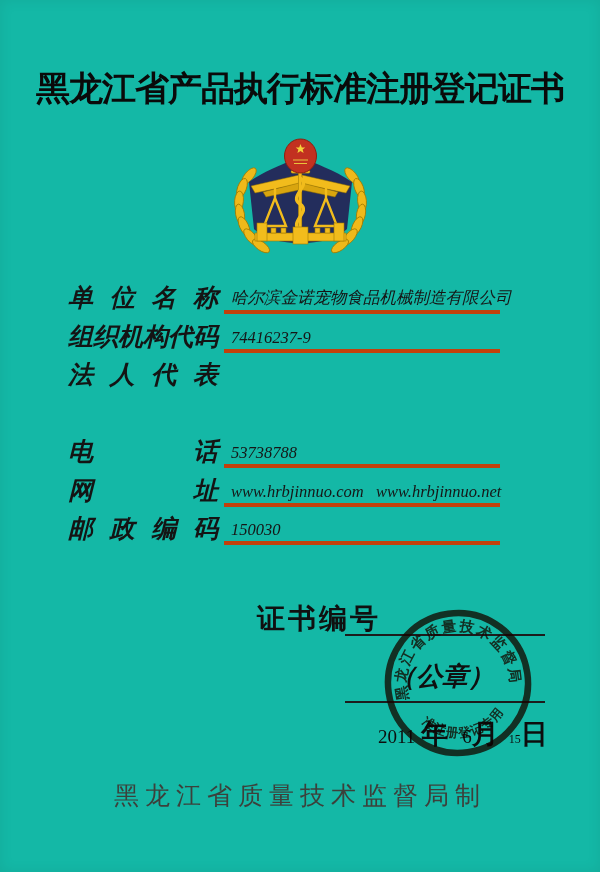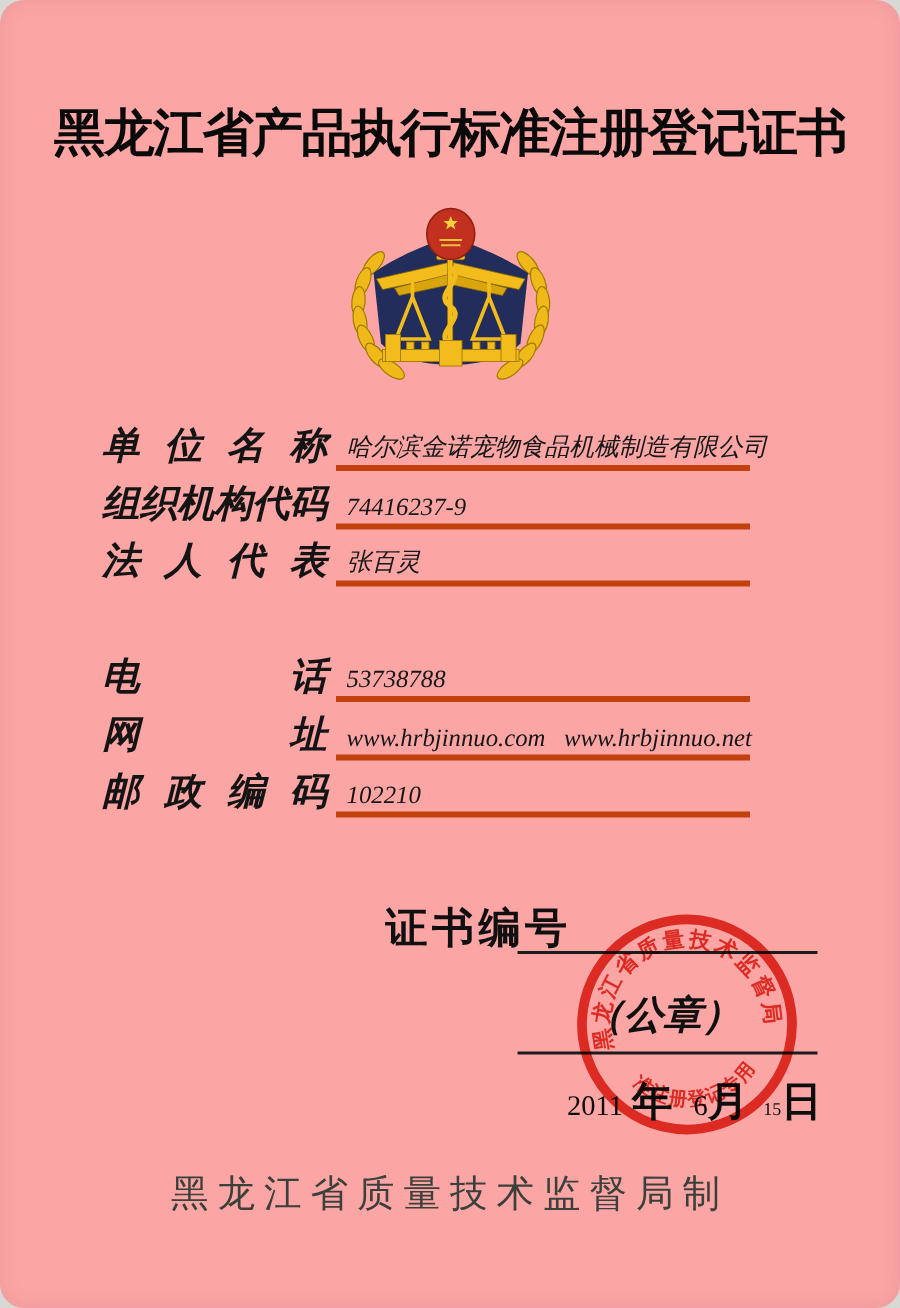--- a/index.html
+++ b/index.html
@@ -1,22 +1,21 @@
 <!DOCTYPE html>
 <html><head>
 <meta charset="utf-8">
 <style>
   html,body{margin:0;padding:0;background:#d8d8d4;}
   .page{
     position:relative;width:600px;height:872px;margin:0 auto;
-    background:#fca5a5;color:#111;
+    background:#14b8a6;color:#111;
     font-family:"Liberation Serif","DejaVu Serif",serif;
     overflow:hidden;
     box-shadow:inset 0 0 14px rgba(0,0,0,.07);
-    border-radius:16px;
   }
   .title{
     position:absolute;top:66px;left:0;width:100%;text-align:center;
     font-size:34px;font-weight:700;letter-spacing:-1px;color:#0a0a0a;white-space:nowrap;
   }
   .emblem{position:absolute;left:233px;top:136px;}
   .frow{position:absolute;left:68px;width:470px;height:30px;font-style:italic;}
   .flabel{
     position:absolute;left:0;top:-2px;width:150px;height:32px;line-height:32px;
     font-size:25px;font-weight:700;color:#141414;
@@ -125,33 +124,32 @@
   <div class="frow" style="top:284px">
     <div class="flabel">单位名称</div>
     <div class="fvalue">哈尔滨金诺宠物食品机械制造有限公司</div>
   </div>
   <div class="frow" style="top:323px">
     <div class="flabel">组织机构代码</div>
     <div class="fvalue">74416237-9</div>
   </div>
   <div class="frow" style="top:361px">
     <div class="flabel">法人代表</div>
-    <div class="fvalue">张百灵</div>
   </div>
   <div class="frow" style="top:438px">
     <div class="flabel">电话</div>
     <div class="fvalue">53738788</div>
   </div>
   <div class="frow" style="top:477px">
     <div class="flabel">网址</div>
     <div class="fvalue">www.hrbjinnuo.com   www.hrbjinnuo.net</div>
   </div>
   <div class="frow" style="top:515px">
     <div class="flabel">邮政编码</div>
-    <div class="fvalue">102210</div>
+    <div class="fvalue">150030</div>
   </div>
 
   <div class="certlabel" style="top:600px">证书编号</div>
   <div class="certline" style="top:634px"></div>
 
   <div class="certnote" style="top:659px">（公章）</div>
   <div class="certline" style="top:701px"></div>
 
   <div class="daterow">
     <span class="num">2011</span>

